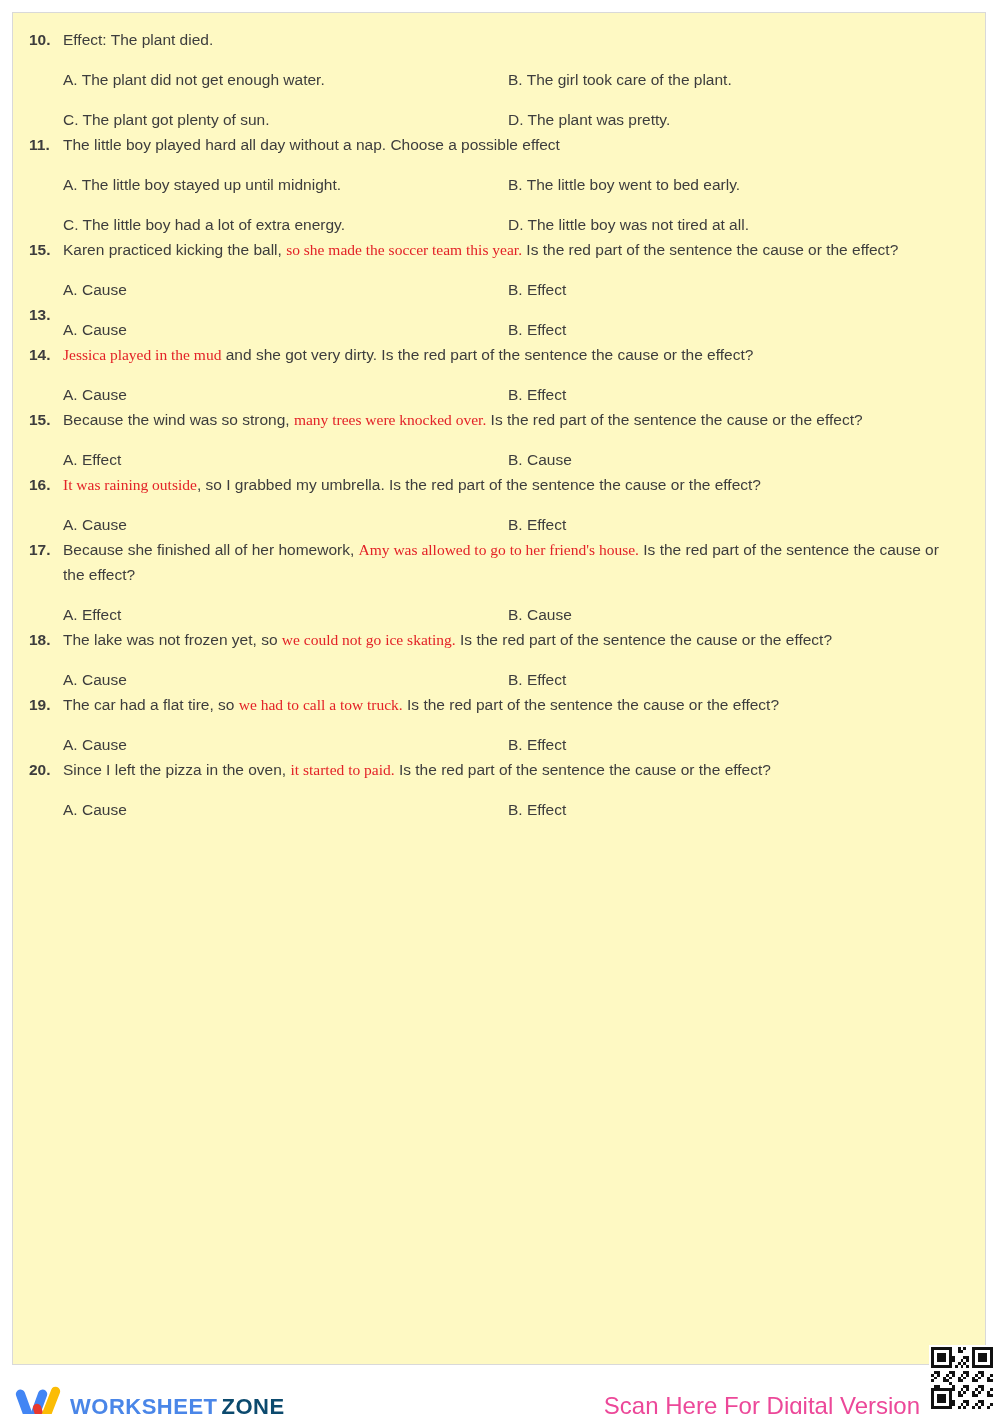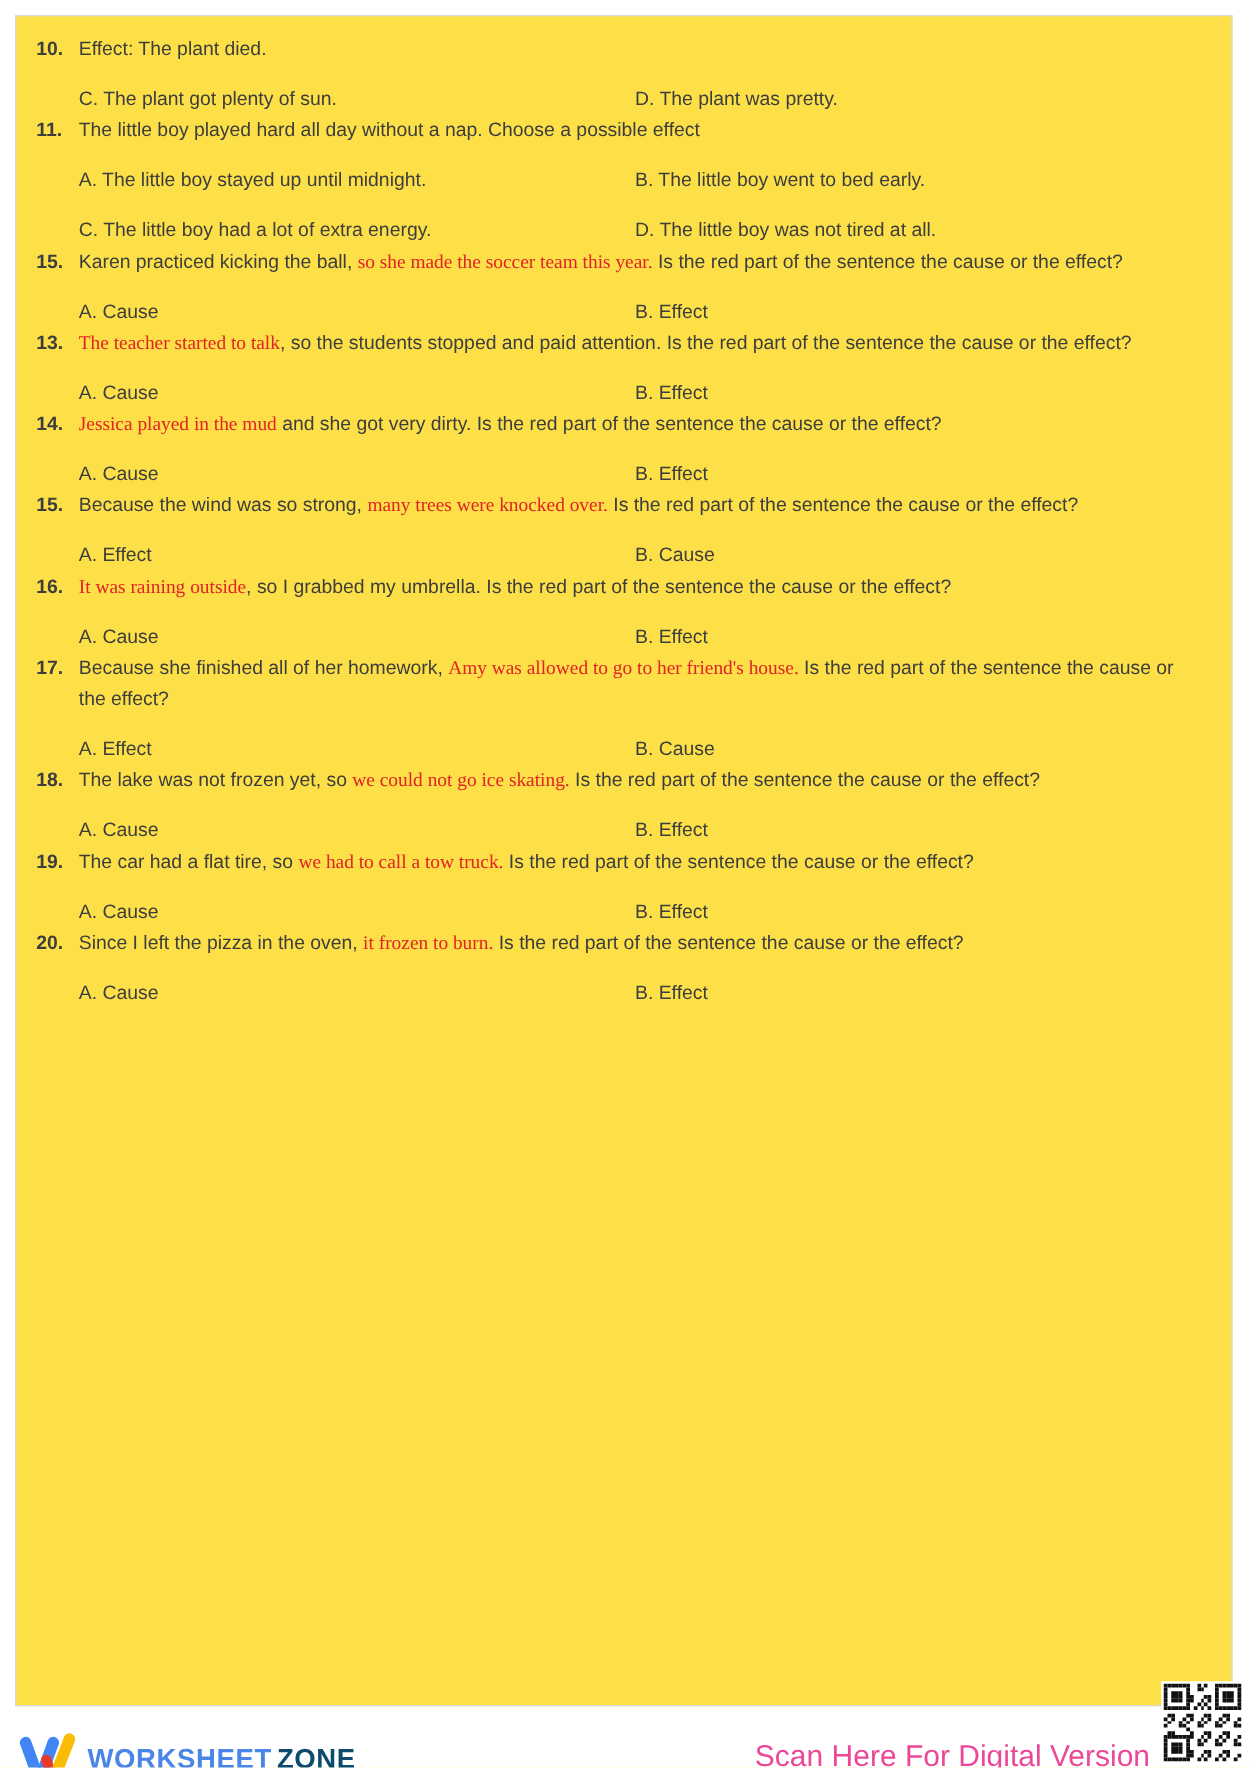--- a/index.html
+++ b/index.html
@@ -1,21 +1,21 @@
 <!DOCTYPE html>
 <html><head>
 <meta charset="utf-8">
 <style>
   * { margin:0; padding:0; box-sizing:border-box; }
   html,body { width:1000px; height:1414px; background:#ffffff; }
   body { font-family:"Liberation Sans", sans-serif; color:#3d3d3d; position:relative; overflow:hidden; }
 
   .sheet {
     position:absolute; left:12px; top:12px; width:974px; height:1353px;
-    background:#fde047; border:1px solid #d9d9d9;
+    background:#fef9c3; border:1px solid #d9d9d9;
     padding:14px 44px 4px 16px;
   }
 
   .question { display:flex; font-size:15.5px; line-height:25px; }
   .question:first-child { margin-top:0; }
   .qnum { flex:0 0 34px; font-weight:bold; }
   .qbody { flex:1; }
   .qtext { }
   .red { color:var(--red, #e32227);font-family:Liberation Serif, serif; }
 
@@ -44,20 +44,24 @@
 </style>
 </head>
 <body style="--red: #e32227; color: rgb(61, 61, 61);">
 
 <div class="sheet">
   <div id="question-list">
   <div class="question">
     <span class="qnum">10.</span>
     <div class="qbody">
       <div class="qtext"><span>Effect: The plant died.</span></div>
+    <div class="options">
+            <div class="option">A. The plant did not get enough water.</div>
+            <div class="option">B. The girl took care of the plant.</div>
+          </div>
           <div class="options">
             <div class="option">C. The plant got plenty of sun.</div>
             <div class="option">D. The plant was pretty.</div>
           </div>
         </div>
   </div>
 
   <div class="question">
     <span class="qnum">11.</span>
     <div class="qbody">
@@ -80,21 +84,20 @@
     <div class="options">
             <div class="option">A. Cause</div>
             <div class="option">B. Effect</div>
           </div>
         </div>
   </div>
 
   <div class="question">
     <span class="qnum">13.</span>
     <div class="qbody">
-      <div class="qtext"><span class="red">The teacher started to talk</span><span>, so the students stopped and paid attention. Is the red part of the sentence the cause or the effect?</span></div>
     <div class="options">
             <div class="option">A. Cause</div>
             <div class="option">B. Effect</div>
           </div>
         </div>
   </div>
 
   <div class="question">
     <span class="qnum">14.</span>
     <div class="qbody">
@@ -157,21 +160,21 @@
     <div class="options">
             <div class="option">A. Cause</div>
             <div class="option">B. Effect</div>
           </div>
         </div>
   </div>
 
   <div class="question">
     <span class="qnum">20.</span>
     <div class="qbody">
-      <div class="qtext"><span>Since I left the pizza in the oven, </span><span class="red">it frozen to burn.</span><span> Is the red part of the sentence the cause or the effect?</span></div>
+      <div class="qtext"><span>Since I left the pizza in the oven, </span><span class="red">it started to paid.</span><span> Is the red part of the sentence the cause or the effect?</span></div>
     <div class="options">
             <div class="option">A. Cause</div>
             <div class="option">B. Effect</div>
           </div>
         </div>
   </div>
 </div>
 </div>
 
 <div class="footer">

